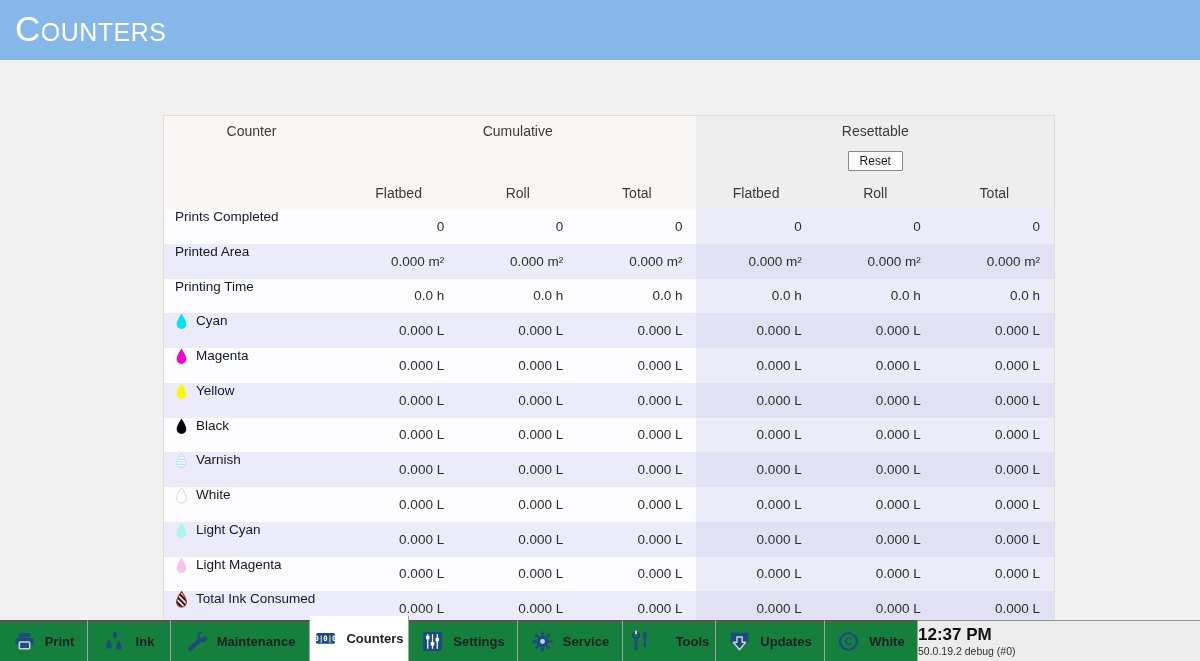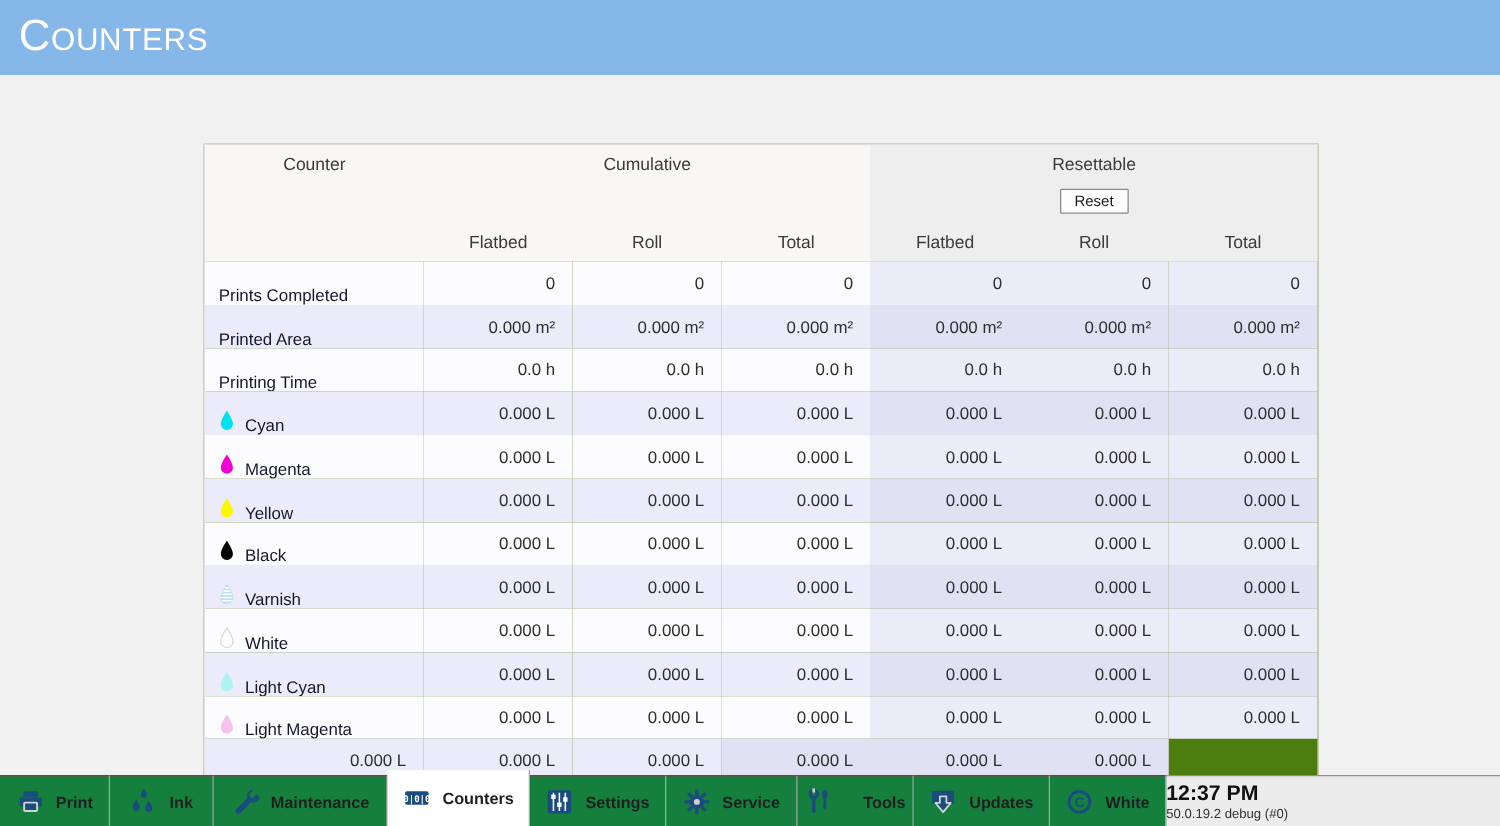--- a/index.html
+++ b/index.html
@@ -26,21 +26,21 @@
   .h-cum { grid-column:2/5; grid-row:1; }
   .h-res { grid-column:5/8; grid-row:1; }
   .h-resetwrap { grid-column:5/8; grid-row:2; }
   .reset-btn { font-family:"Liberation Sans",sans-serif; font-size:12px; color:#1a1a1a;
     background:#fdfdfd; border:1px solid #8a8a8a; padding:2px 11px; border-radius:1px;
     cursor:pointer; }
   .subh { grid-row:3; font-size:14px; color:#3a3a3a; }
 
   .tbody { display:block; }
   .trow { display:grid; grid-template-columns:175px repeat(6,1fr); height:34.75px; }
-  .lbl { display:flex; align-items:flex-end; padding-left:11px; gap:8px;
+  .lbl { display:flex; align-items:flex-start; padding-left:11px; gap:8px;
     font-size:13.5px; color:#16162c; }
   .val { display:flex; align-items:center; justify-content:flex-end;
     padding-right:14px; font-size:13.5px; color:#2e2e2e; }
   .trow.light .cum { background:#fcfcfe; }
   .trow.light .res { background:#ecebf8; }
   .trow.dark  .cum { background:#ebebf9; }
   .trow.dark  .res { background:#e2e1f4; }
   .drop { flex:0 0 auto; }
 
   
@@ -227,20 +227,32 @@
       <span class="lbl-text">Light Magenta</span>
     </div>
   <div class="val cum">0.000 L</div>
           <div class="val cum">0.000 L</div>
           <div class="val cum">0.000 L</div>
           <div class="val res">0.000 L</div>
           <div class="val res">0.000 L</div>
           <div class="val res">0.000 L</div>
         </div>
         <div class="trow dark">
+    <div class="lbl cum">
+      <span class="drop"><svg class="drop" width="13" height="17" viewBox="0 0 16 21">
+                <defs>
+                  <pattern id="pt11" patternUnits="userSpaceOnUse" width="4.6" height="4.6" patternTransform="rotate(45)">
+                    <rect width="4.6" height="4.6" fill="#141414"></rect>
+                    <rect width="4.6" height="2" fill="#ffffff"></rect>
+                  </pattern>
+                </defs>
+                <path d="M8 0.8 C8 0.8 2 9.2 2 13.8 A6 6 0 0 0 14 13.8 C14 9.2 8 0.8 8 0.8 Z" fill="url(#pt11)" stroke="#b71c1c" stroke-width="1.3"></path>
+              </svg></span>
+      <span class="lbl-text">Total Ink Consumed</span>
+    </div>
   <div class="val cum">0.000 L</div>
           <div class="val cum">0.000 L</div>
           <div class="val cum">0.000 L</div>
           <div class="val res">0.000 L</div>
           <div class="val res">0.000 L</div>
           <div class="val res">0.000 L</div>
         </div>
       </div>
   </div>
 </div>
@@ -273,21 +285,21 @@
     <span class="tlabel">Ink</span>
   </div>
     <div class="tab" style="width: 139px;">
     <span class="ticon">
         <svg width="23" height="23" viewBox="0 0 24 24">
           <path fill="#1b4c7e" d="M21.9 6.7c.3-.7-.6-1.3-1.1-.8l-2.8 2.8-2.4-.6-.6-2.4 2.8-2.8c.5-.5-.1-1.4-.8-1.1-2 .6-3.6 2.3-4 4.4-.2 1-.1 2 .3 2.9L4.1 18.3c-.9.9-.9 2.3 0 3.2.9.9 2.3.9 3.2 0l9.2-9.2c.9.4 1.9.5 2.9.3 2.1-.4 3.8-2 4.5-4z"></path>
         </svg>
       </span>
     <span class="tlabel">Maintenance</span>
   </div>
-    <div class="tab selected" style="width: 114px;">
+    <div class="tab selected" style="width: 99px;">
     <span class="ticon">
         <svg width="23" height="23" viewBox="0 0 24 24">
           <rect x="2.2" y="6.3" width="19.6" height="11.2" rx="1.6" fill="#1b4c7e"></rect>
           <text x="12" y="14.9" text-anchor="middle" font-size="7.6" font-weight="bold" font-family="DejaVu Sans Mono, monospace" fill="#ffffff">0|0|0</text>
         </svg>
       </span>
     <span class="tlabel">Counters</span>
   </div>
     <div class="tab" style="width: 109px;">
     <span class="ticon">

